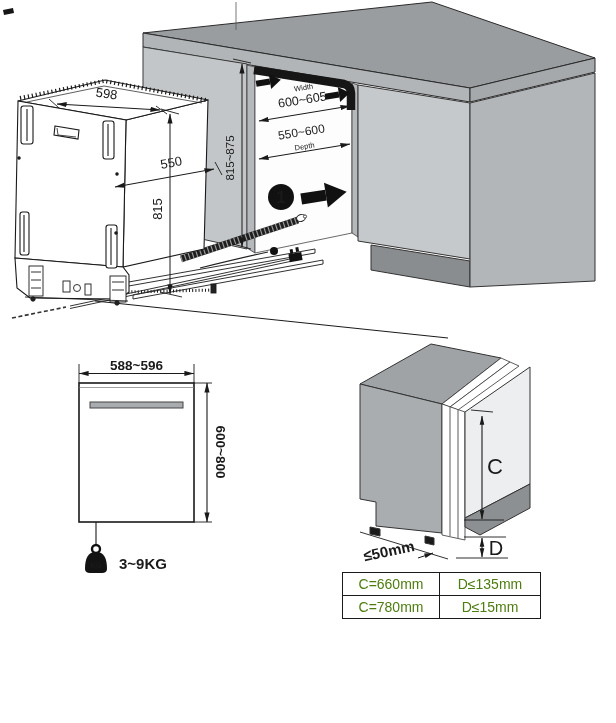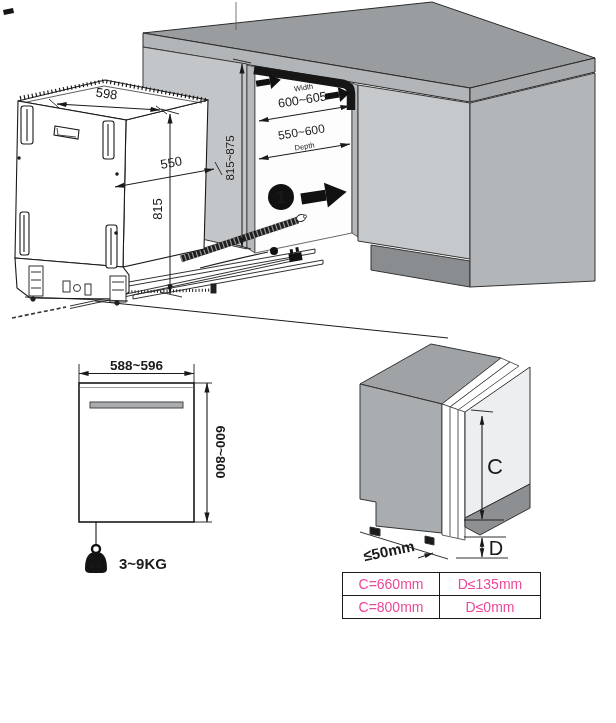--- a/index.html
+++ b/index.html
@@ -9,21 +9,21 @@
   }
   .abs{position:absolute;}
   svg text{fill:#1a1a1a;font-family:"Liberation Sans",sans-serif;}
   table.cd{
     position:absolute;left:342px;top:572px;width:199px;
     border-collapse:collapse;table-layout:fixed;
   }
   table.cd td{
     border:1.7px solid #1a1a1a;height:21.8px;padding:0;
     text-align:center;vertical-align:middle;
-    font-size:14px;color:#ec4899;background:#fff;
+    font-size:14px;color:#4d7c0f;background:#fff;
   }
   table.cd td.c1{width:96px;}
 </style>
 </head>
 <body>
 
 <div class="page">
 
   <svg class="abs" style="left:0;top:0" width="616" height="345" viewBox="0 0 616 345">
     <defs>
@@ -266,19 +266,19 @@
     </g>
   </svg>
 
   <table class="cd">
     <tbody>
       <tr>
           <td class="c1">C=660mm</td>
           <td>D≤135mm</td>
         </tr>
       <tr>
-          <td class="c1">C=800mm</td>
-          <td>D≤0mm</td>
+          <td class="c1">C=780mm</td>
+          <td>D≤15mm</td>
         </tr>
     </tbody>
   </table>
 
 </div>
 
 </body></html>

